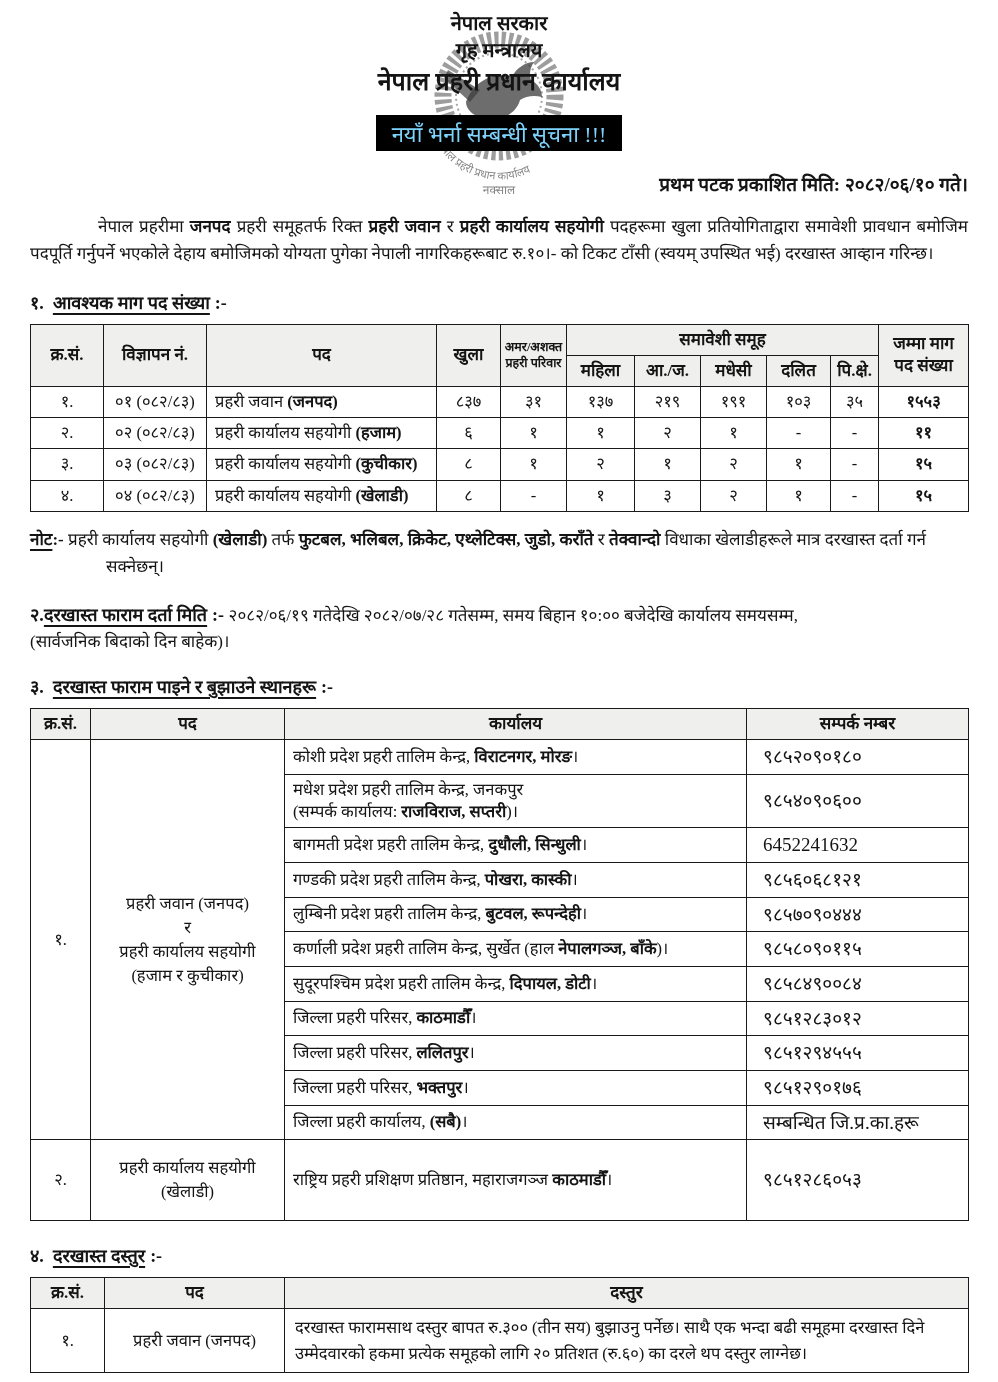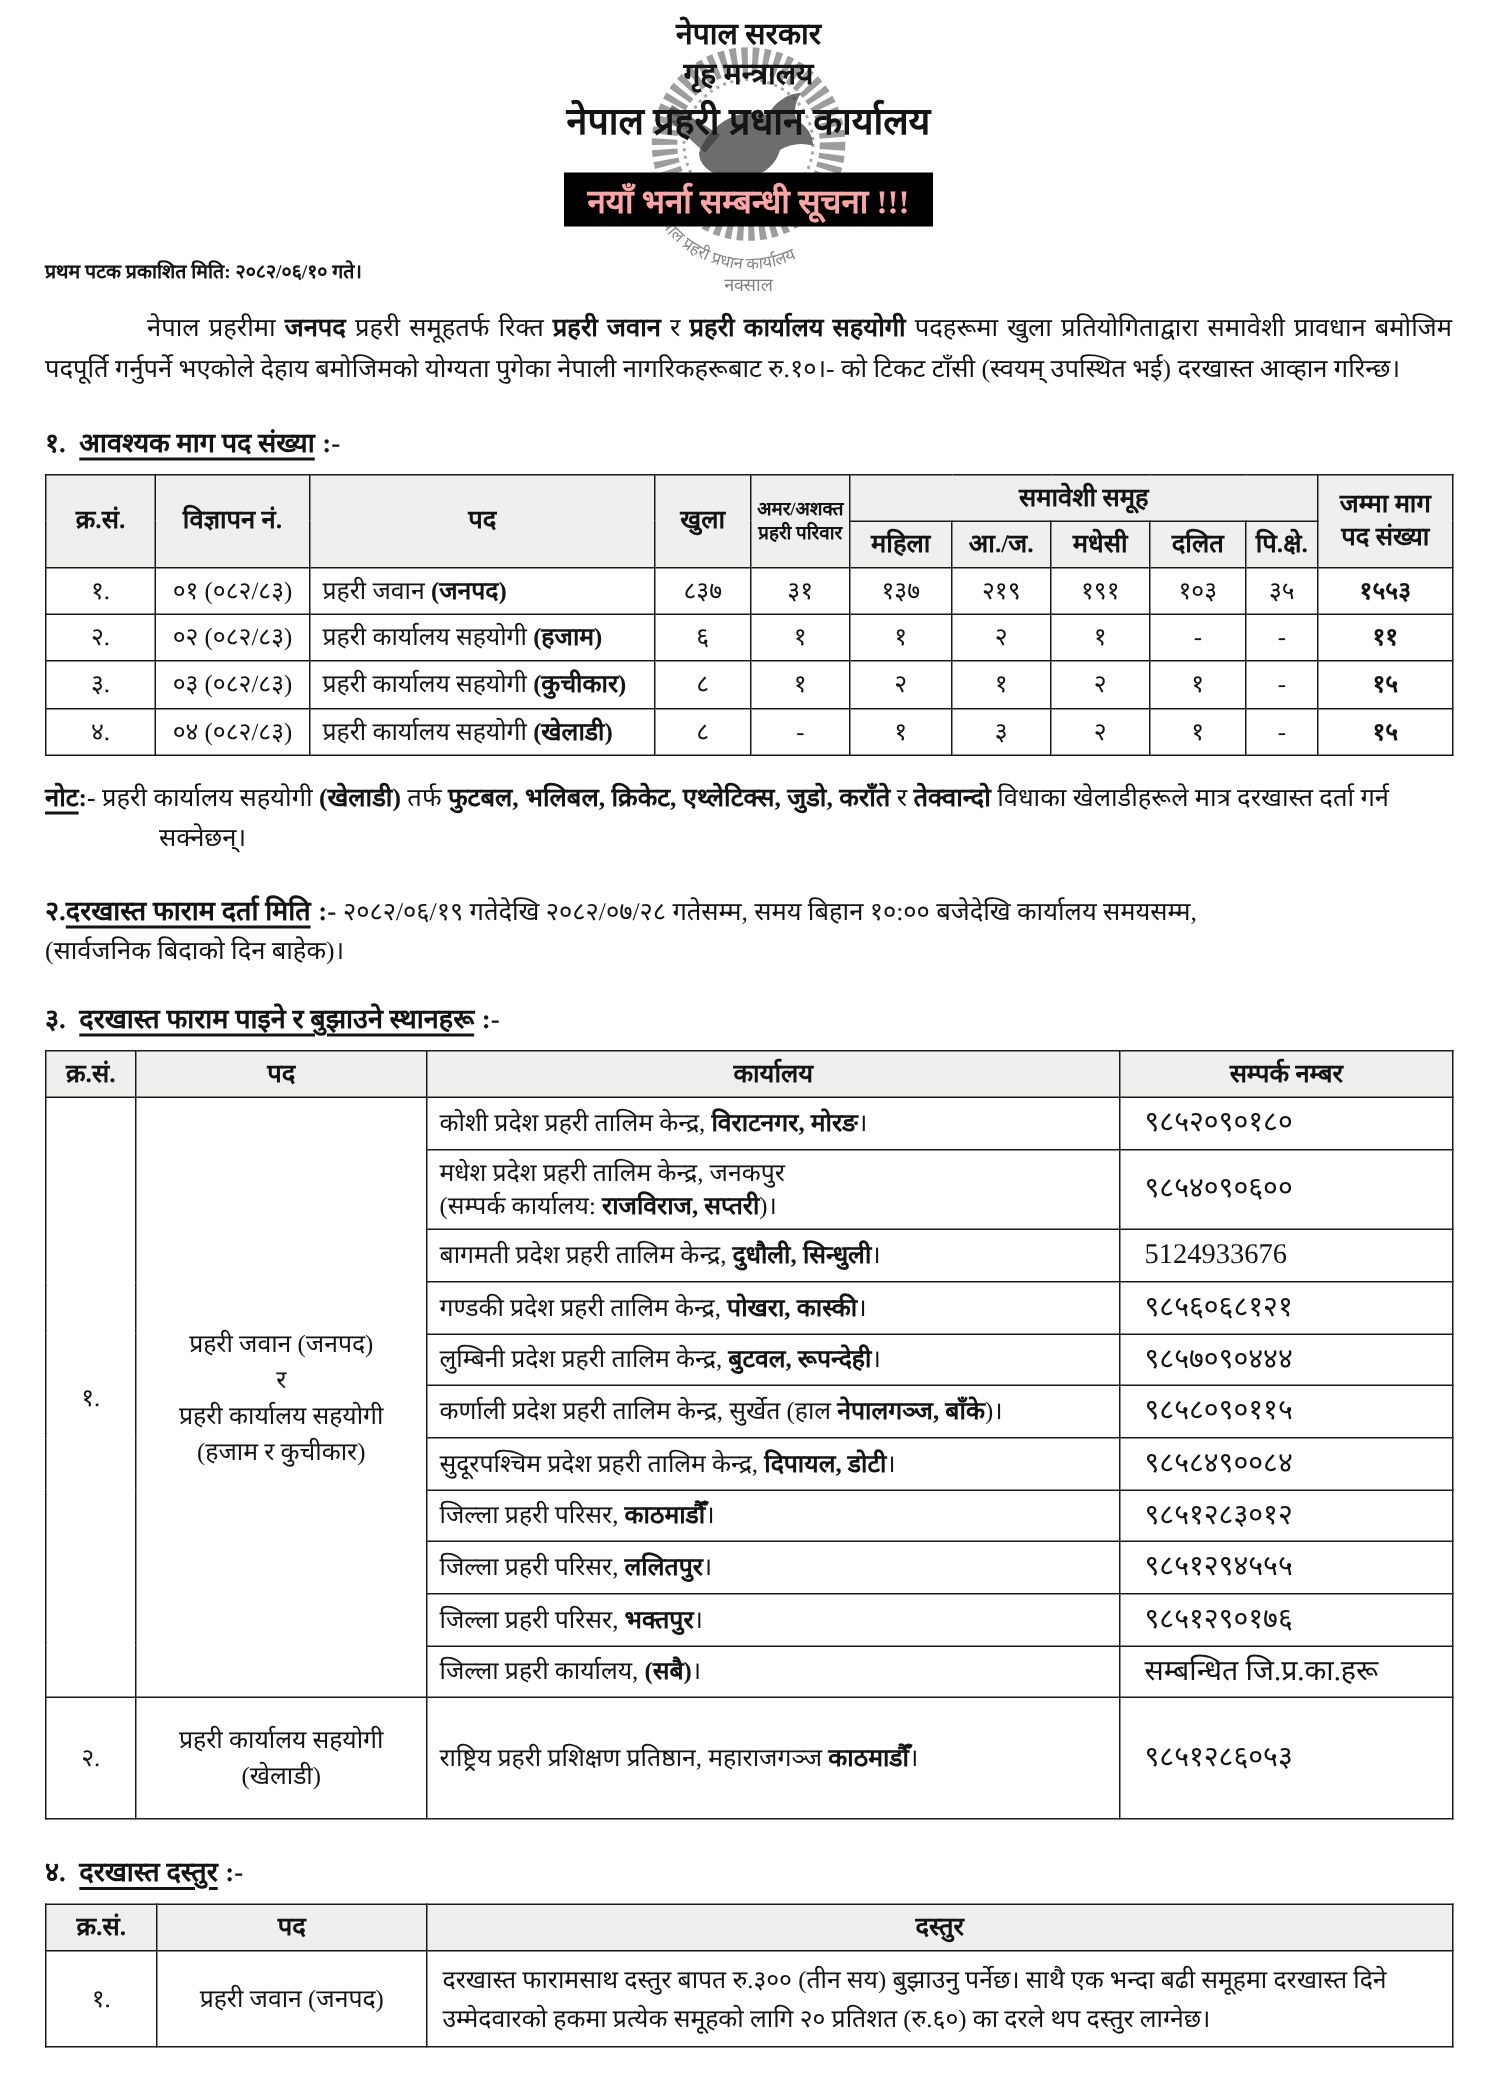--- a/index.html
+++ b/index.html
@@ -9,23 +9,23 @@
   
   .doc-header{position:relative;text-align:center;}
   .doc-header .line{position:relative;z-index:2;font-weight:bold;}
   .h-line1,.h-line2{font-size:20px;line-height:1.35;}
   .h-line3{font-size:25px;line-height:1.3;margin-top:2px;}
   .h-line4{font-size:20px;line-height:1.35;margin-top:2px;}
   .h-line5{font-size:20px;line-height:1.35;margin-top:2px;}
   .seal{position:absolute;left:50%;top:6px;transform:translateX(-50%);
         z-index:1;opacity:.82;pointer-events:none;}
   
-  .banner{margin:16px auto 0;width:fit-content;background:#000000;color:#fca5a5;
-          font-weight:bold;font-size:22px;padding:3px 16px;position:relative;z-index:2;}
-  .published{text-align:left;font-weight:bold;font-size:13px;margin-top:20px;}
+  .banner{margin:16px auto 0;width:fit-content;background:#000000;color:#7dd3fc;
+          font-weight:normal;font-size:22px;padding:3px 16px;position:relative;z-index:2;}
+  .published{text-align:right;font-weight:bold;font-size:19px;margin-top:20px;}
   
   .intro{font-size:17px;line-height:1.62;text-align:justify;text-indent:68px;margin:16px 0 0;}
   .note{font-size:17px;line-height:1.6;margin:14px 0 0;padding-left:76px;text-indent:-76px;}
   .section-head{font-size:18px;font-weight:bold;margin-top:22px;}
   .section-head .num{margin-right:9px;}
   .ul{text-decoration:underline;text-underline-offset:4px;text-decoration-thickness:1.5px;font-family:Liberation Serif, serif;}
   .suffix{margin-left:5px;}
   .sec-line{font-size:18px;margin-top:22px;}
   .sec-line .bold{font-weight:bold;}
   .sec-line .rest{font-size:17px;font-weight:normal;}
@@ -200,21 +200,21 @@
       </td>
       <td class="office">कोशी प्रदेश प्रहरी तालिम केन्द्र, <b>विराटनगर, मोरङ</b>।</td>
       <td class="contact">९८५२०९०१८०</td>
     </tr>
     <tr>
       <td class="office">मधेश प्रदेश प्रहरी तालिम केन्द्र, जनकपुर<br>(सम्पर्क कार्यालय: <b>राजविराज, सप्तरी</b>)।</td>
       <td class="contact">९८५४०९०६००</td>
     </tr>
     <tr>
       <td class="office">बागमती प्रदेश प्रहरी तालिम केन्द्र, <b>दुधौली, सिन्धुली</b>।</td>
-      <td class="contact">5124933676</td>
+      <td class="contact">6452241632</td>
     </tr>
     <tr>
       <td class="office">गण्डकी प्रदेश प्रहरी तालिम केन्द्र, <b>पोखरा, कास्की</b>।</td>
       <td class="contact">९८५६०६८१२१</td>
     </tr>
     <tr>
       <td class="office">लुम्बिनी प्रदेश प्रहरी तालिम केन्द्र, <b>बुटवल, रूपन्देही</b>।</td>
       <td class="contact">९८५७०९०४४४</td>
     </tr>
     <tr>

